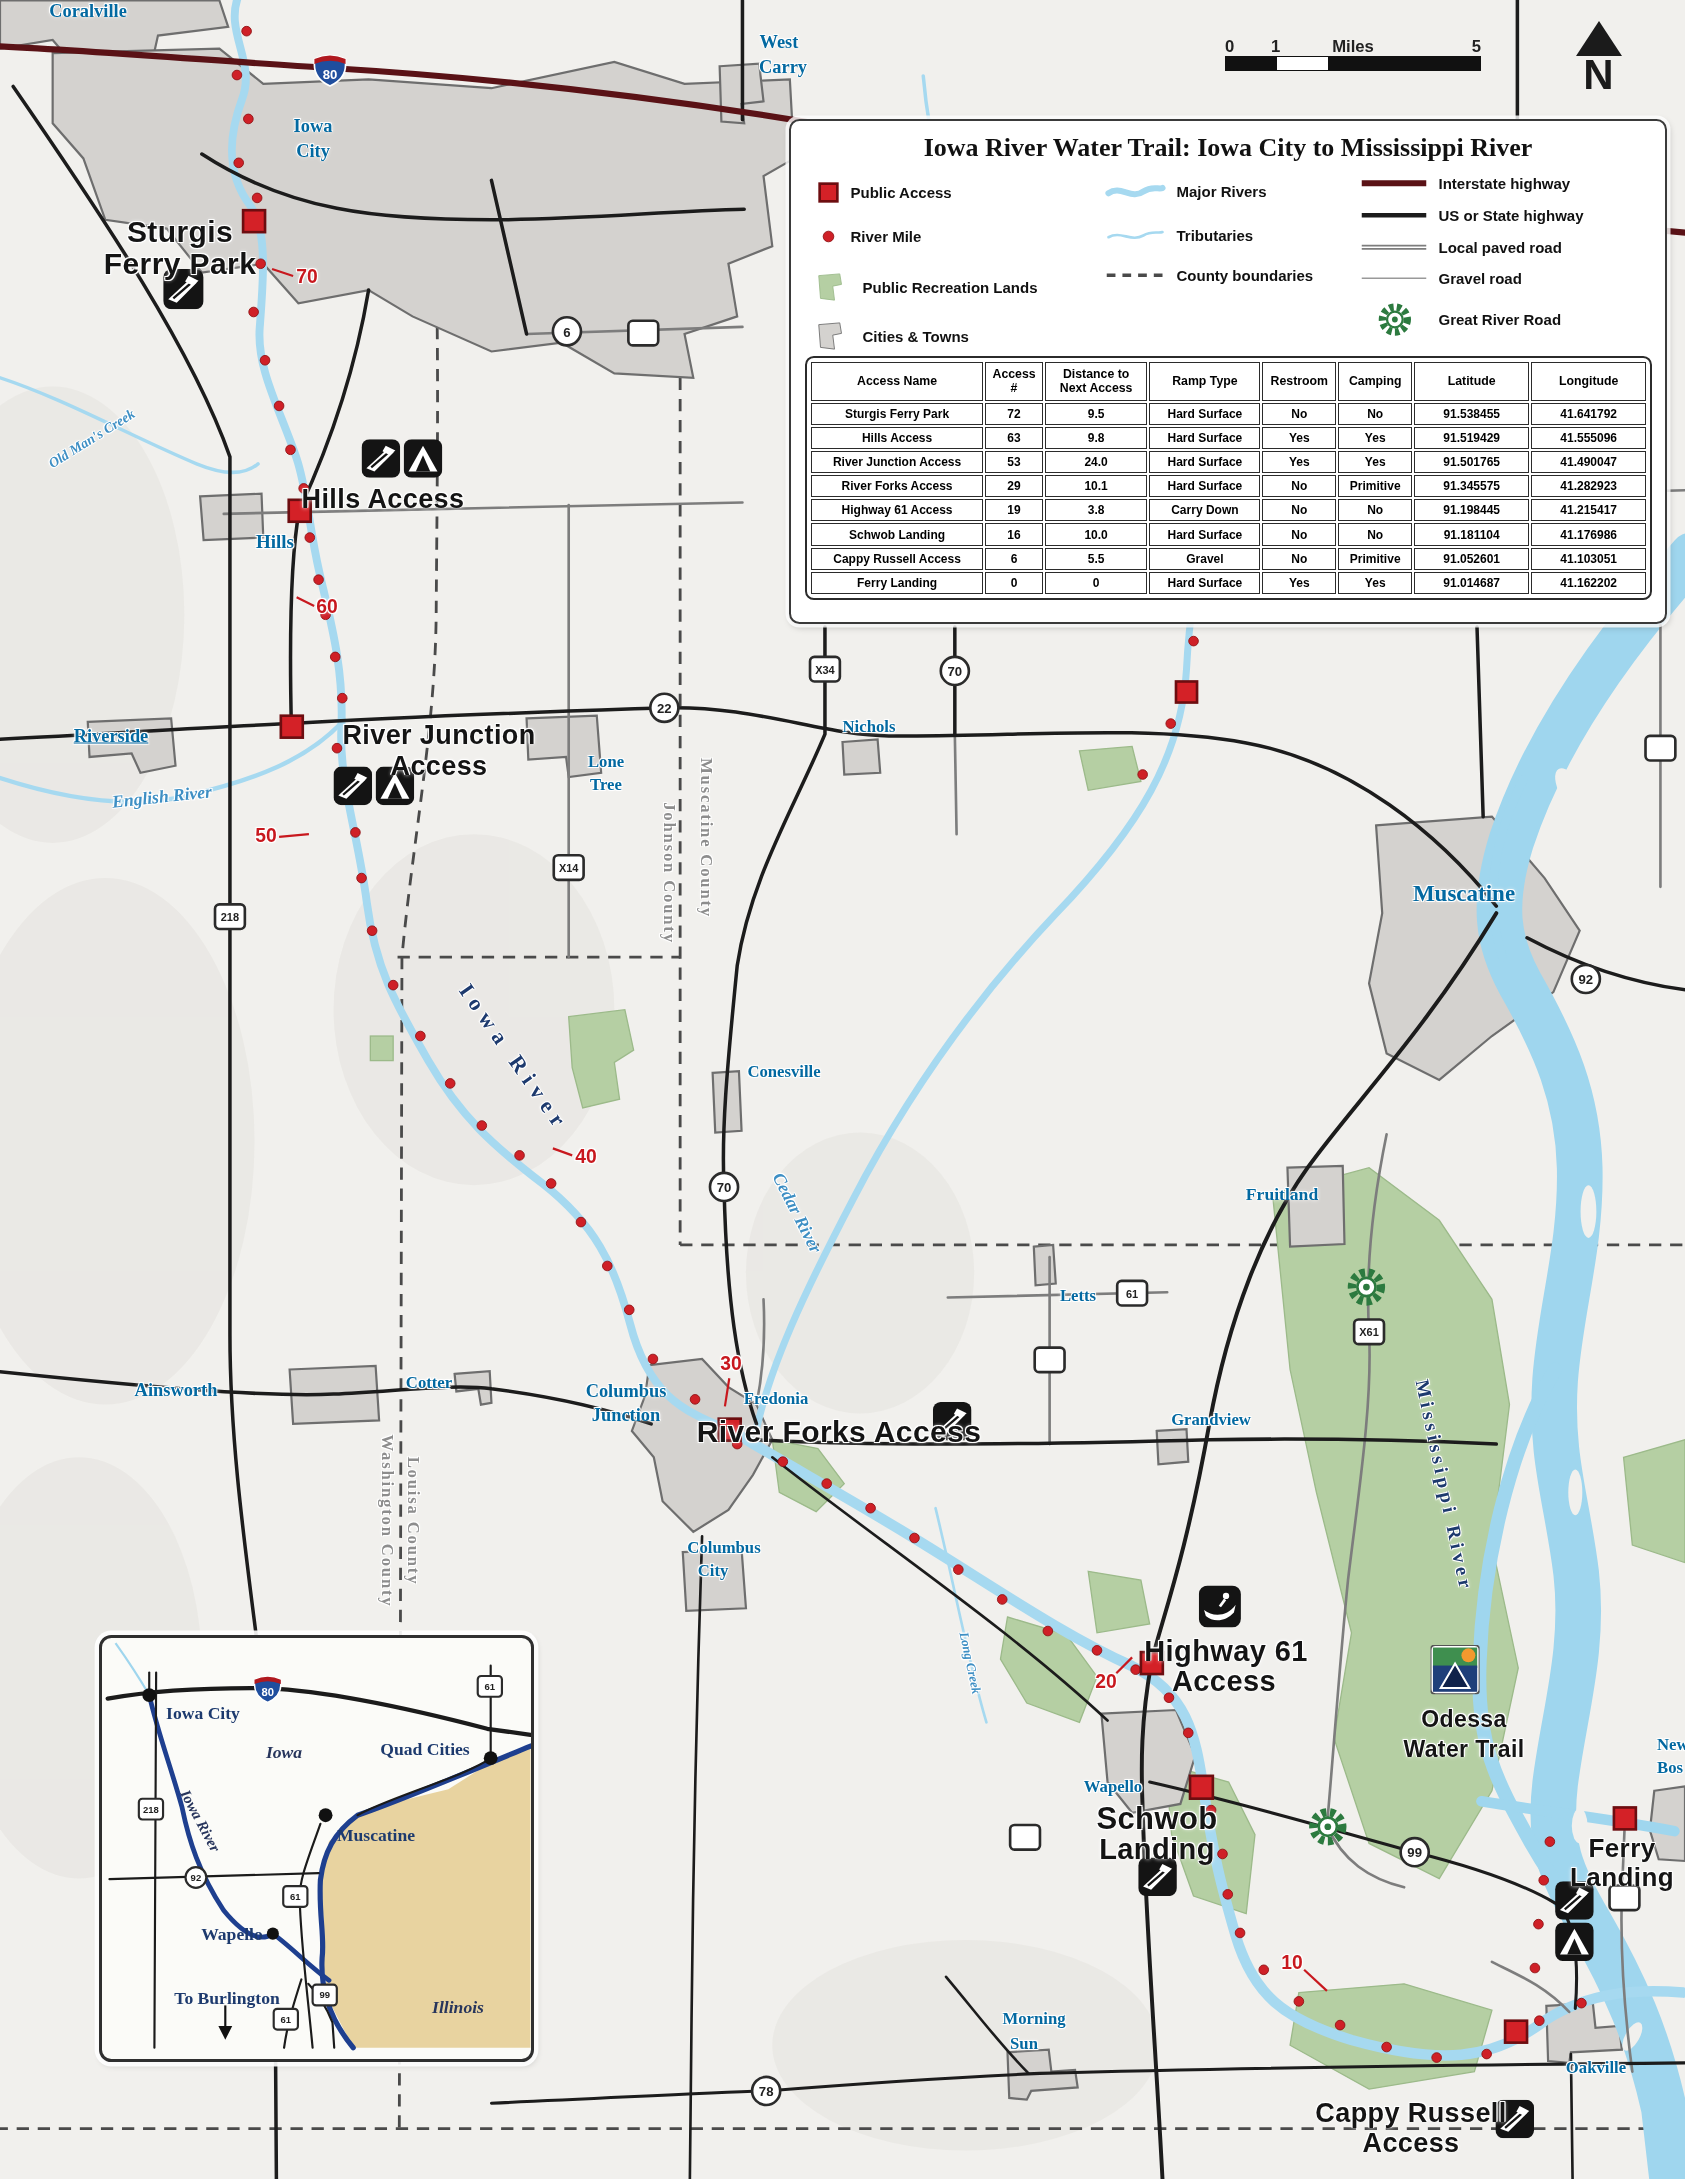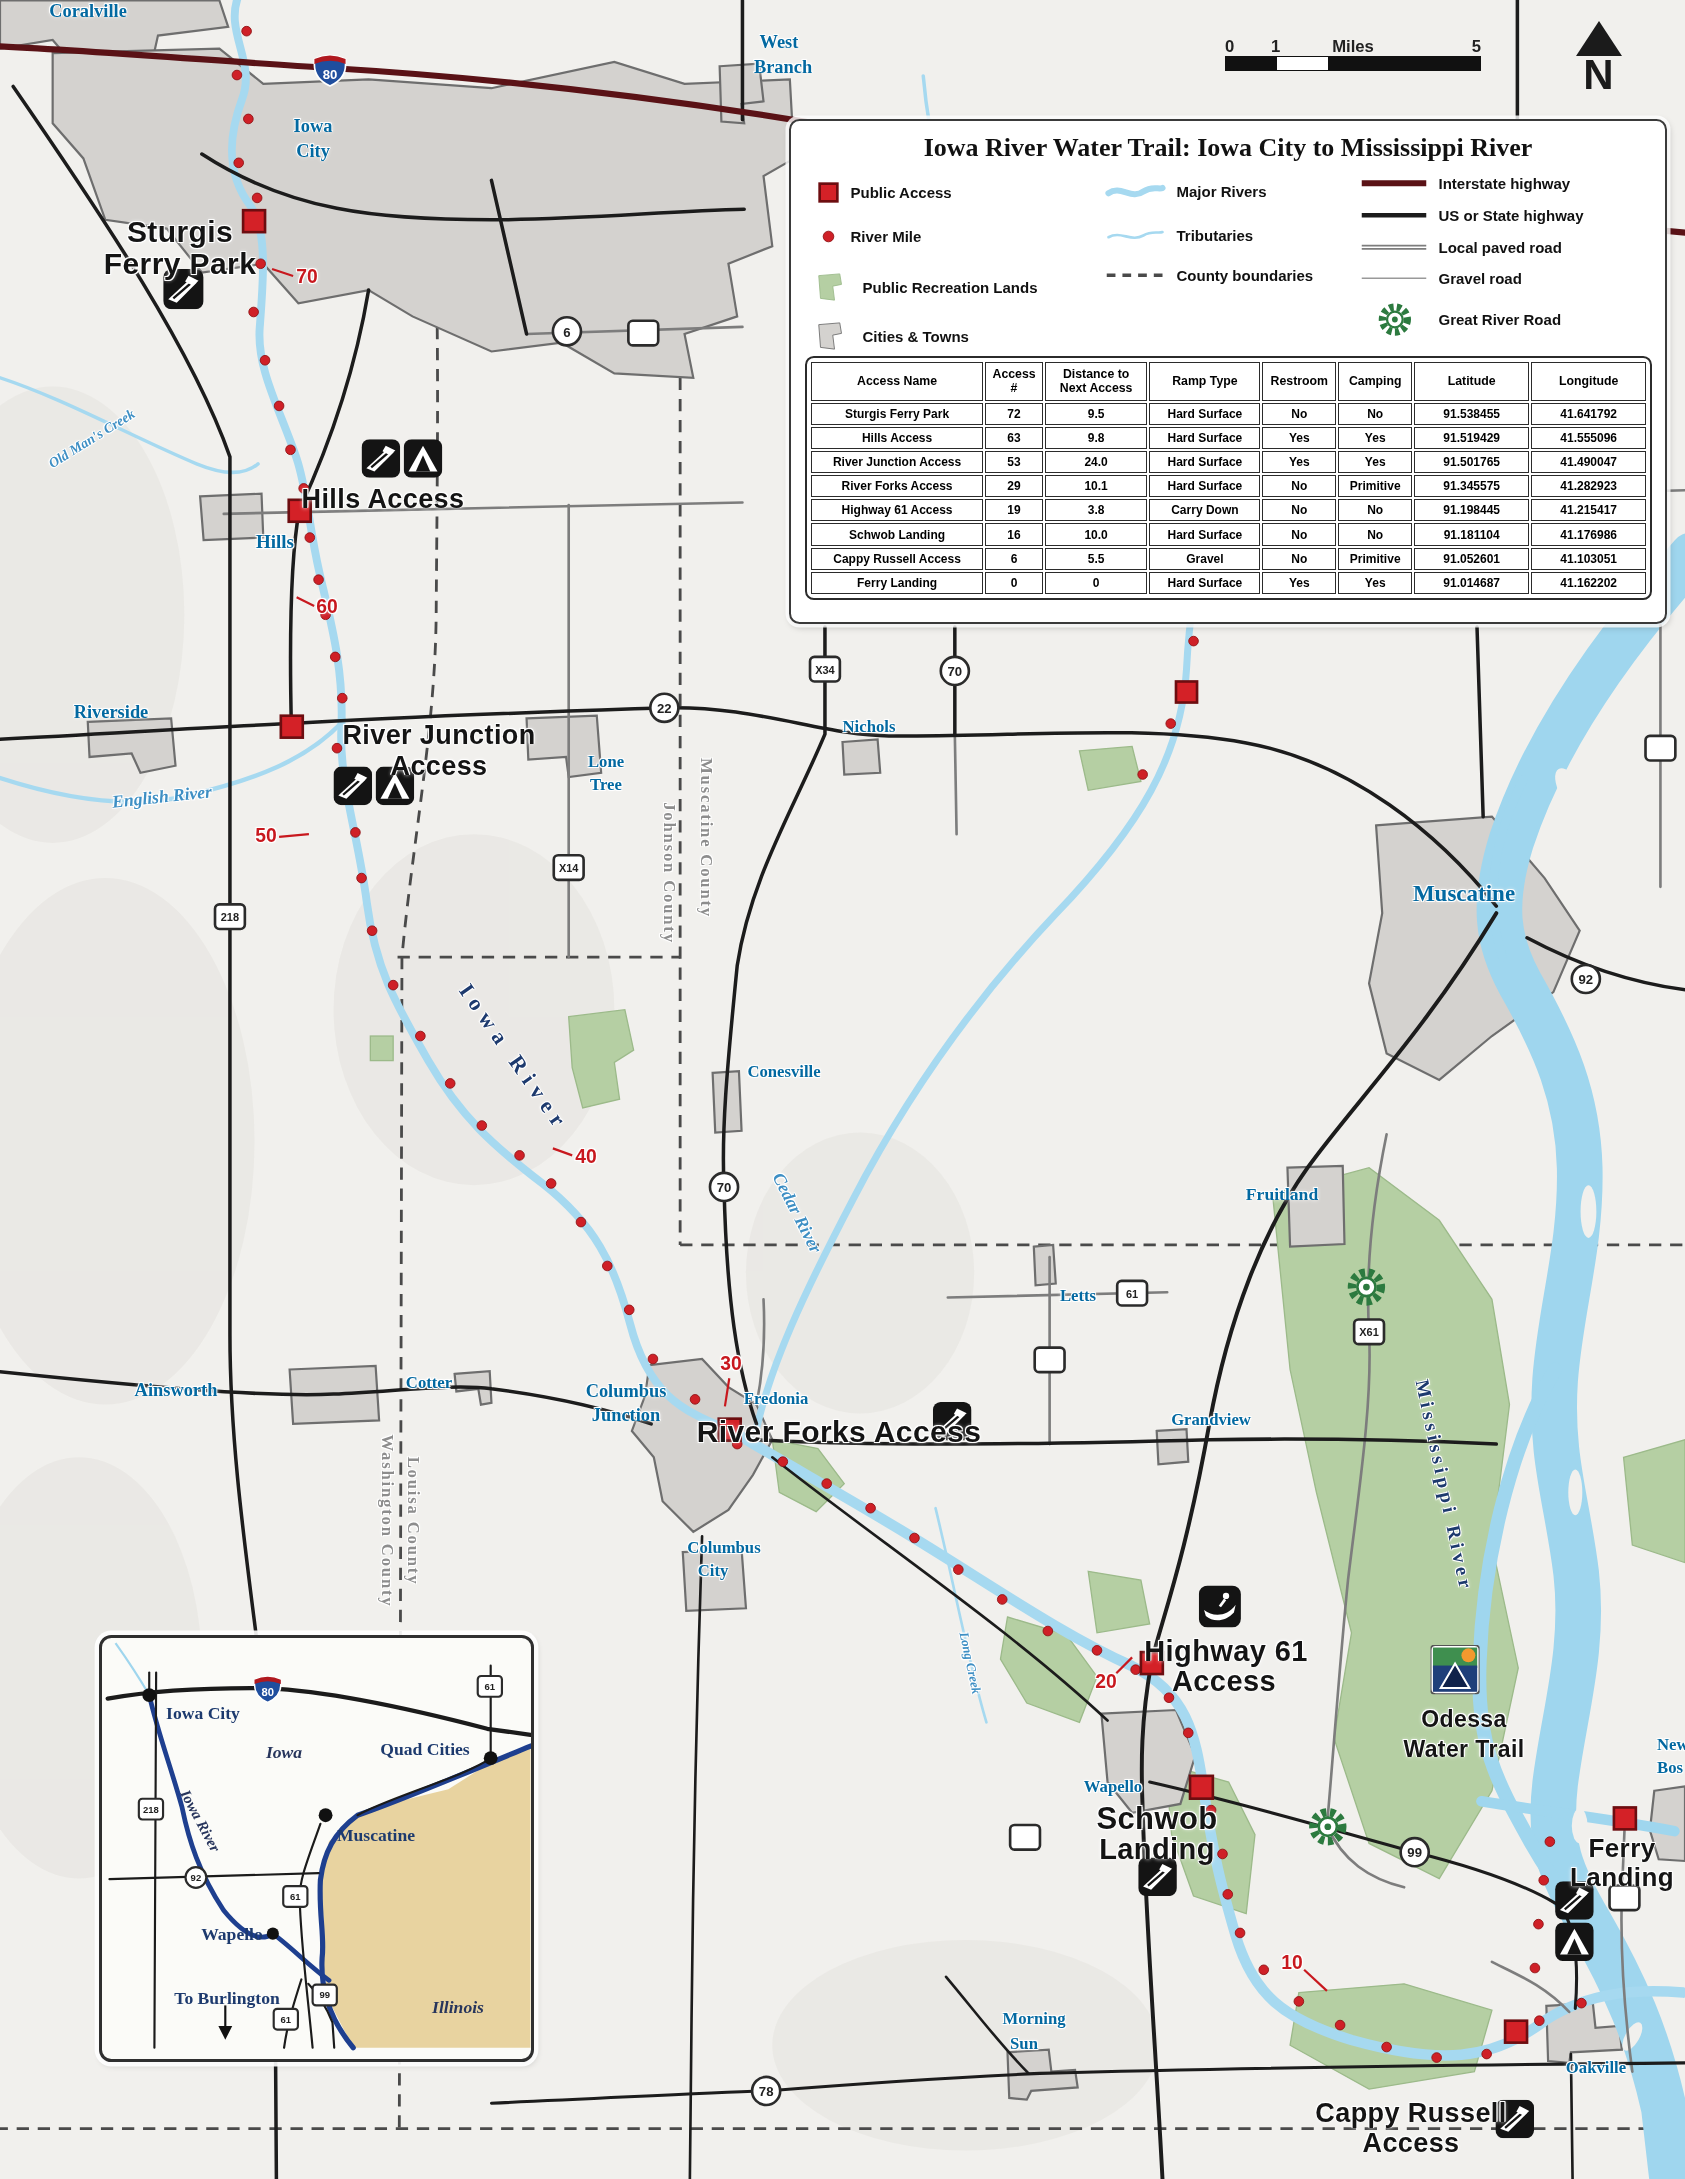--- a/index.html
+++ b/index.html
@@ -351,26 +351,26 @@
     <use href="#ic-camp" x="1772" y="2190" width="44" height="44"></use>
     <use href="#ic-ramp" x="1704" y="2392" width="44" height="44"></use>
     <use href="#ic-odessa" x="1630" y="1874" width="56" height="56"></use>
   </g>
 </svg>
 
 <div class="lbl town halo" style="left:88px;top:10.5px;">Coralville</div>
 <div class="lbl town halo" style="left:313px;top:126px;">Iowa</div>
 <div class="lbl town halo" style="left:313px;top:151px;">City</div>
 <div class="lbl town halo" style="left:779px;top:42px;">West</div>
-<div class="lbl town halo" style="left:783px;top:67px;">Branch</div>
+<div class="lbl town halo" style="left:783px;top:67px;">Carry</div>
 <div class="lbl access halo" style="left:180px;top:226px;font-size:30px;">Sturgis</div>
 <div class="lbl access halo" style="left:180px;top:258px;font-size:30px;">Ferry Park</div>
 <div class="lbl access halo" style="left:383px;top:493px;">Hills Access</div>
 <div class="lbl town halo" style="left:275px;top:542px;font-size:19px;">Hills</div>
-<div class="lbl town halo" style="left:111px;top:712px;">Riverside</div>
+<div class="lbl town halo" style="left:111px;top:736px;text-decoration:underline;">Riverside</div>
 <div class="lbl access halo" style="left:439px;top:729px;">River Junction</div>
 <div class="lbl access halo" style="left:439px;top:760px;">Access</div>
 <div class="lbl town halo" style="left:606px;top:762px;font-size:16.7px;">Lone</div>
 <div class="lbl town halo" style="left:606px;top:785px;font-size:16.7px;">Tree</div>
 <div class="lbl town halo" style="left:869px;top:727px;font-size:16.7px;">Nichols</div>
 <div class="lbl town town-big halo" style="left:1464px;top:894px;">Muscatine</div>
 <div class="lbl town halo" style="left:784px;top:1072px;font-size:16.7px;">Conesville</div>
 <div class="lbl town halo" style="left:1282px;top:1194px;font-size:17.6px;">Fruitland</div>
 <div class="lbl town halo" style="left:1078px;top:1296px;font-size:16.7px;">Letts</div>
 <div class="lbl town halo" style="left:1211px;top:1420px;font-size:16.7px;">Grandview</div>

